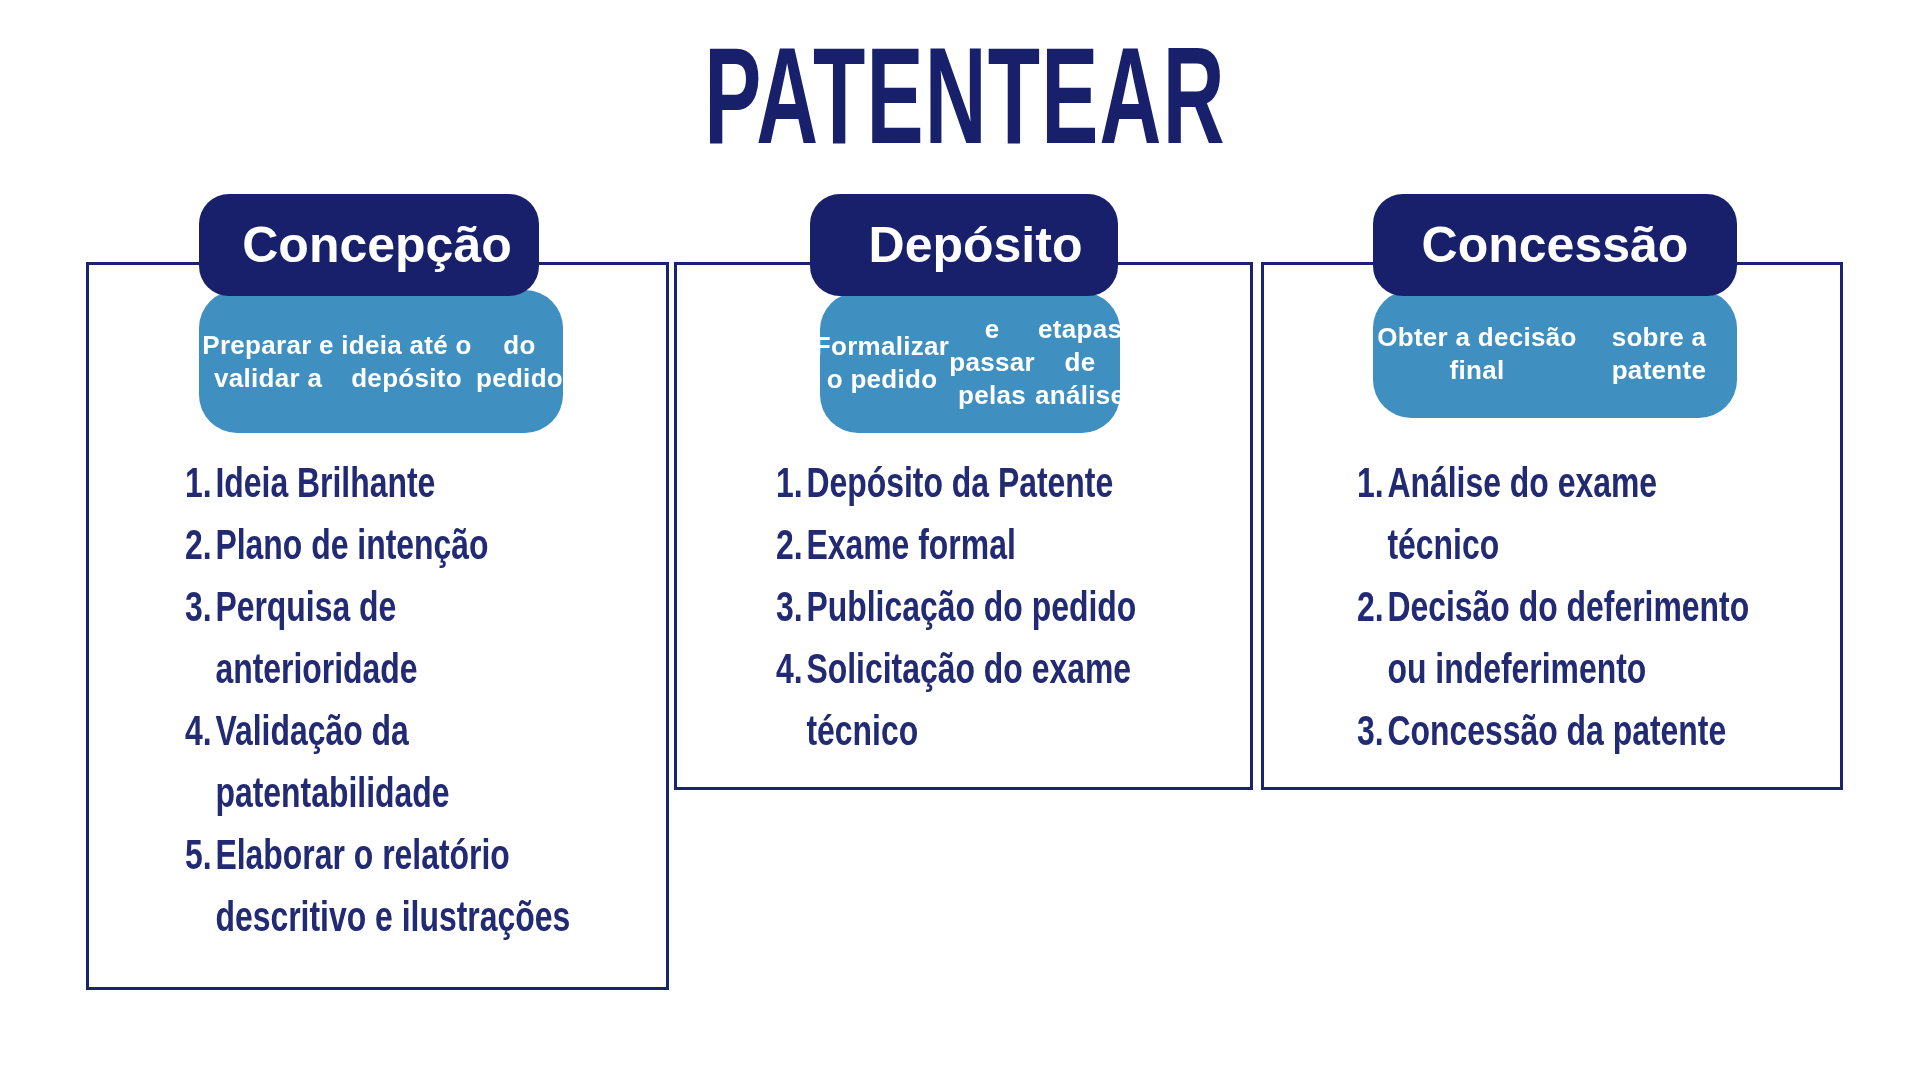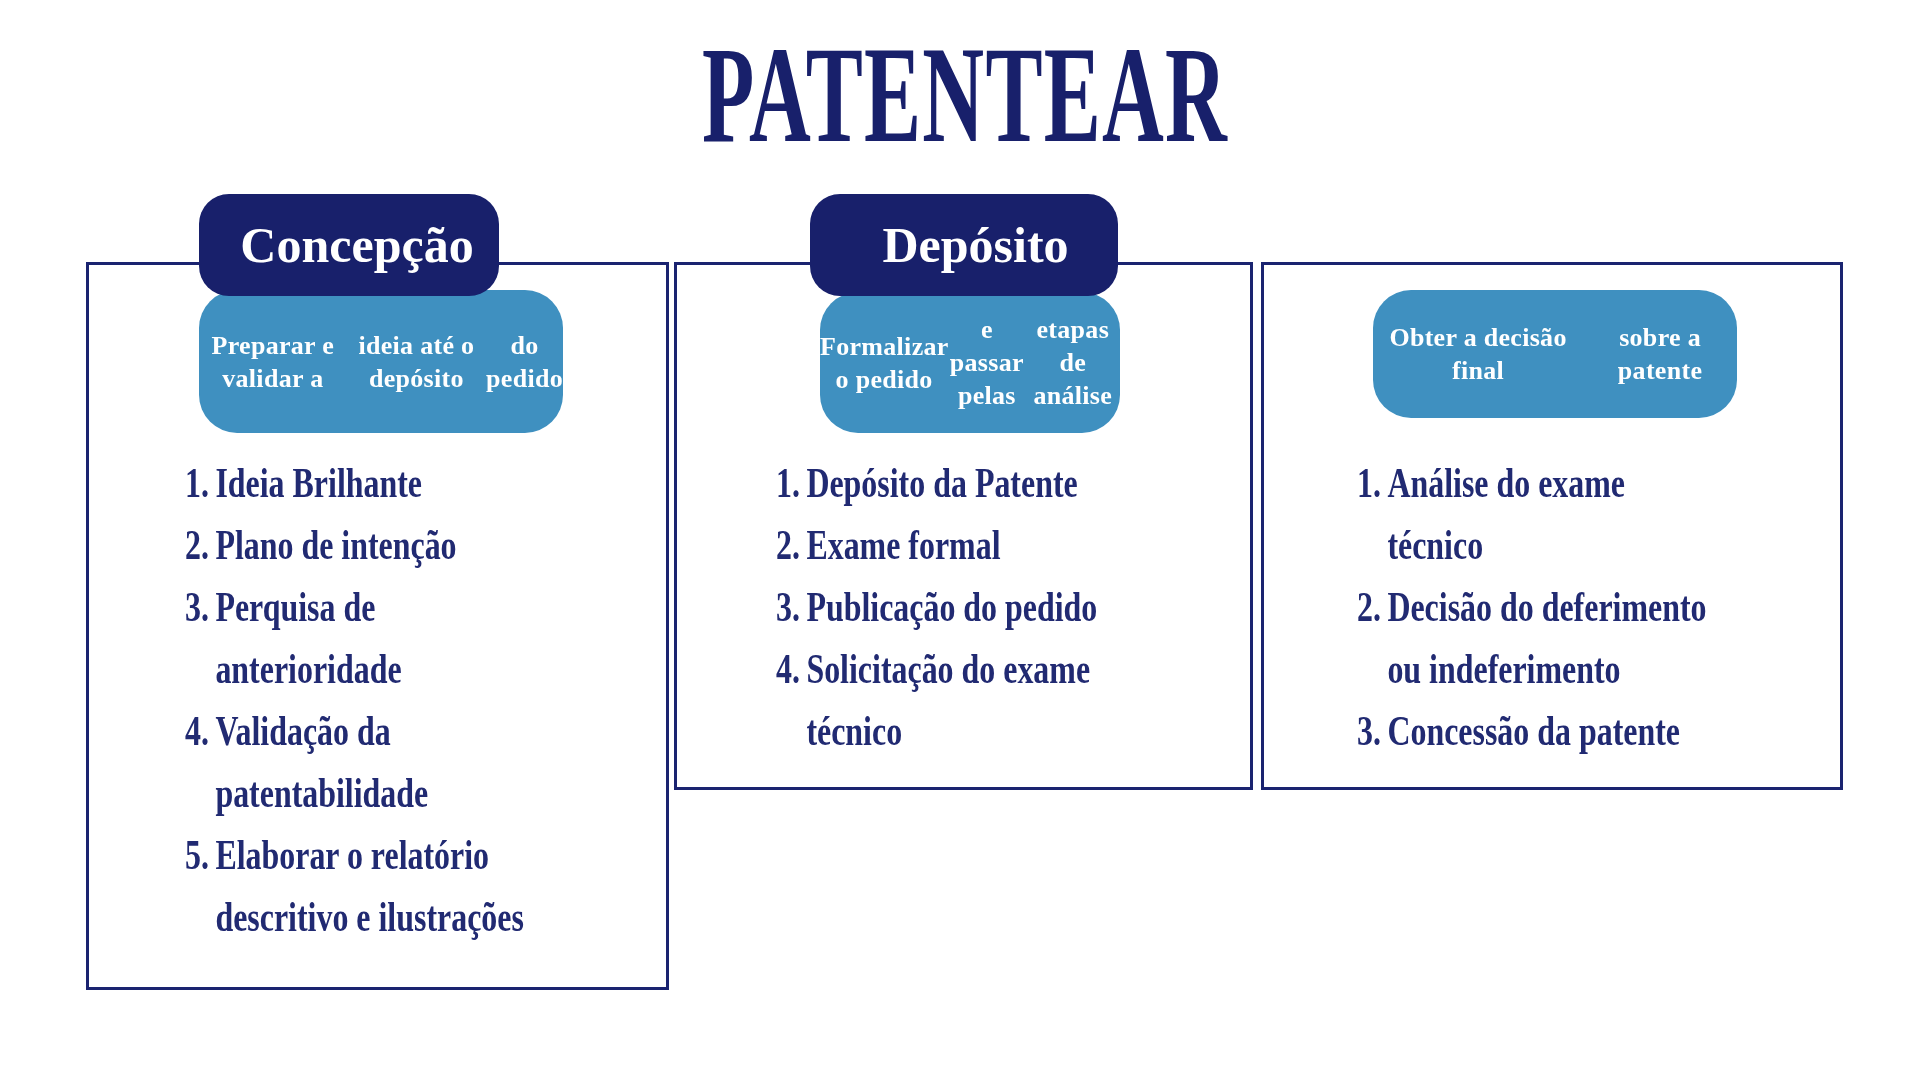--- a/index.html
+++ b/index.html
@@ -1,19 +1,19 @@
 <!DOCTYPE html>
 <html><head>
 <meta charset="utf-8">
 <style>
   * { margin:0; padding:0; box-sizing:border-box; }
   html,body { background:#ffffff; }
   .stage {
     position:relative; width:1920px; height:1080px; background:#ffffff;
-    overflow:hidden; font-family:Liberation Serif, serif;
+    overflow:hidden; font-family:Liberation Sans, sans-serif;
   }
   .title {
     position:absolute; top:26px; left:965px;
     transform:translateX(-50%) scaleX(0.62); transform-origin:center;
     font-size:138px; font-weight:bold; color:#18206b;
     letter-spacing:2px; white-space:nowrap; line-height:1;
   }
   .panel { position:absolute; border:3px solid #1a2370; background:transparent; z-index:1; }
   .hdr {
     position:absolute; background:#18206b; color:#ffffff; border-radius:30px;
@@ -33,21 +33,21 @@
     white-space:nowrap; list-style:none; z-index:2;
   }
   .item { position:relative; padding-left:40px; }
   .num { position:absolute; left:0; top:0; }
   .line { display:block; }
 
   #p1 { left:86px;   top:262px; width:583px; height:728px; }
   #p2 { left:674px;  top:262px; width:579px; height:528px; }
   #p3 { left:1261px; top:262px; width:582px; height:528px; }
 
-  .hdr1 { left:199px;  top:194px; width:300px; height:102px;padding-left:16px; }
+  .hdr1 { left:199px;  top:194px; width:340px; height:102px;padding-left:16px; }
   .hdr2 { left:810px;  top:194px; width:308px; height:102px;padding-left:23px; }
   .hdr3 { left:1373px; top:194px; width:364px; height:102px; }
 
   .sub1 { left:199px;  top:290px; width:364px; height:143px; }
   .sub2 { left:820px;  top:292px; width:300px; height:141px; }
   .sub3 { left:1373px; top:290px; width:364px; height:128px; }
 
   .steps1 { left:185px;  top:452px; }
   .steps2 { left:776px;  top:452px; }
   .steps3 { left:1357px; top:452px; }
@@ -114,20 +114,21 @@
       <span class="num">3.</span>
       <span class="line">Publicação do pedido</span>
     </li>
     <li class="item">
       <span class="num">4.</span>
       <span class="line">Solicitação do exame</span>
       <span class="line">técnico</span>
     </li>
   </ol>
 
+  <div class="hdr hdr3">Concessão</div>
   <div class="sub sub3">
     <span class="subline">Obter a decisão final</span>
     <span class="subline">sobre a patente</span>
   </div>
   <ol class="steps steps3">
     <li class="item">
       <span class="num">1.</span>
       <span class="line">Análise do exame</span>
       <span class="line">técnico</span>
     </li>

